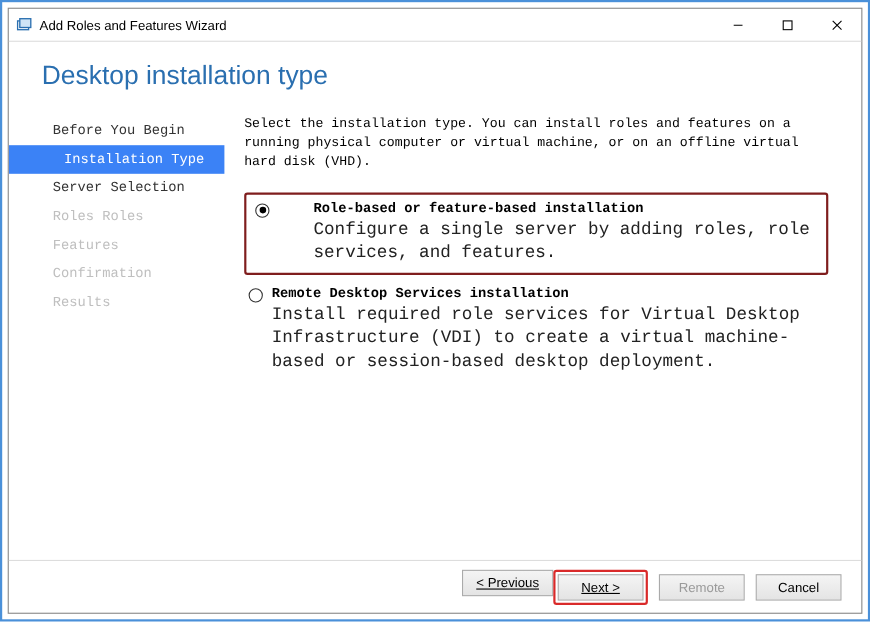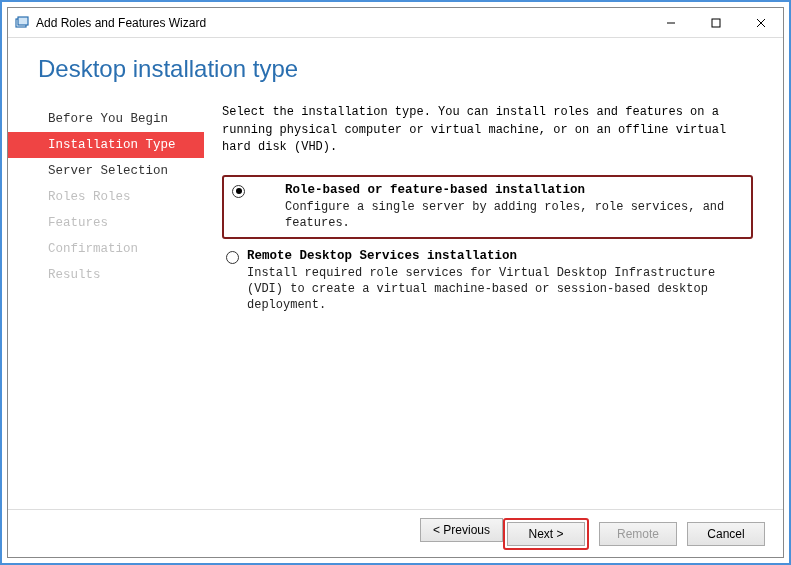--- a/index.html
+++ b/index.html
@@ -10,37 +10,37 @@
     .titlebar .icon { width:16px; height:16px; margin-right:6px; display:flex; align-items:center; justify-content:center; }
     .titlebar .title { font-size:12px; color:#000; flex:1; }
     .win-controls { display:flex; height:100%; }
     .win-controls .ctl { width:45px; display:flex; align-items:center; justify-content:center; color:#000; font-size:13px; }
     .hdr { display:flex; align-items:flex-start; padding:18px 22px 4px 30px; }
     .hdr .page-title { font-size:24px; font-weight:300; color:#2a6fb0; flex:1; line-height:1.1; }
     .hdr .meta { text-align:right; font-size:10.5px; color:#555; line-height:1.35; padding-top:4px; }
     .body { flex:1; display:flex; padding:18px 22px 8px 0; overflow:hidden;font-family:Liberation Mono, monospace; }
     .sidebar { width:196px; padding-top:2px; }
     .sidebar .item { font-size:12.5px; padding:6px 8px 6px 40px; color:#333; cursor:pointer; }
-    .sidebar .item.active { background:#ef4444; color:#fff; }
+    .sidebar .item.active { background:#3b82f6; color:#fff;text-align:center; }
     .sidebar .item.disabled { color:#bfbfbf; cursor:default; }
     .content { flex:1; font-size:12px; color:#000; padding-left:18px; padding-right:8px; }
     .intro { font-size:12px; line-height:1.45; margin-bottom:18px; }
     .option { display:flex; align-items:flex-start; padding:4px 6px 4px 4px; margin-bottom:6px; border-radius:2px; }
     .option.highlight { border:2px solid #7f1d1d; border-radius:3px; padding:6px 8px;gap:32px; }
     .radio { width:13px; height:13px; border:1px solid #333; border-radius:50%; margin:2px 8px 0 0; flex-shrink:0; position:relative; background:#fff; }
     .radio.checked::after { content:""; position:absolute; left:2.5px; top:2.5px; width:6px; height:6px; background:#000; border-radius:50%; }
     .opt-label { font-size:12.5px; font-weight:700; color:#000; }
-    .opt-desc { font-size:12px; color:#222; margin-top:2px; line-height:1.35; }
+    .opt-desc { font-size:16px; color:#222; margin-top:2px; line-height:1.35; }
     .footer { height:48px; border-top:1px solid #ddd; display:flex; align-items:center; justify-content:flex-end; gap:10px; padding:0 18px; }
     .btn { min-width:78px; height:24px; font-size:12px; border:1px solid #aaa; background:#e9e9e9; background:linear-gradient(#f4f4f4,#e4e4e4); cursor:pointer; padding:0 12px; }
     .btn:disabled { color:#9a9a9a; cursor:default; }
     .btn-wrap { display:inline-flex;align-items:center; }
     .btn-wrap.highlight { border:2.5px solid #d92a2a; border-radius:3px; padding:2px; }
     .pair { display:flex; }
-    .pair .btn { border-radius:0; }
+    .pair .btn { border-radius:0;text-decoration:underline; }
   </style>
 </head>
 <body>
 
 <div class="outer">
   <div class="window">
 
     <div class="titlebar">
       <span class="icon">
         <svg width="16" height="16" viewBox="0 0 16 16">

